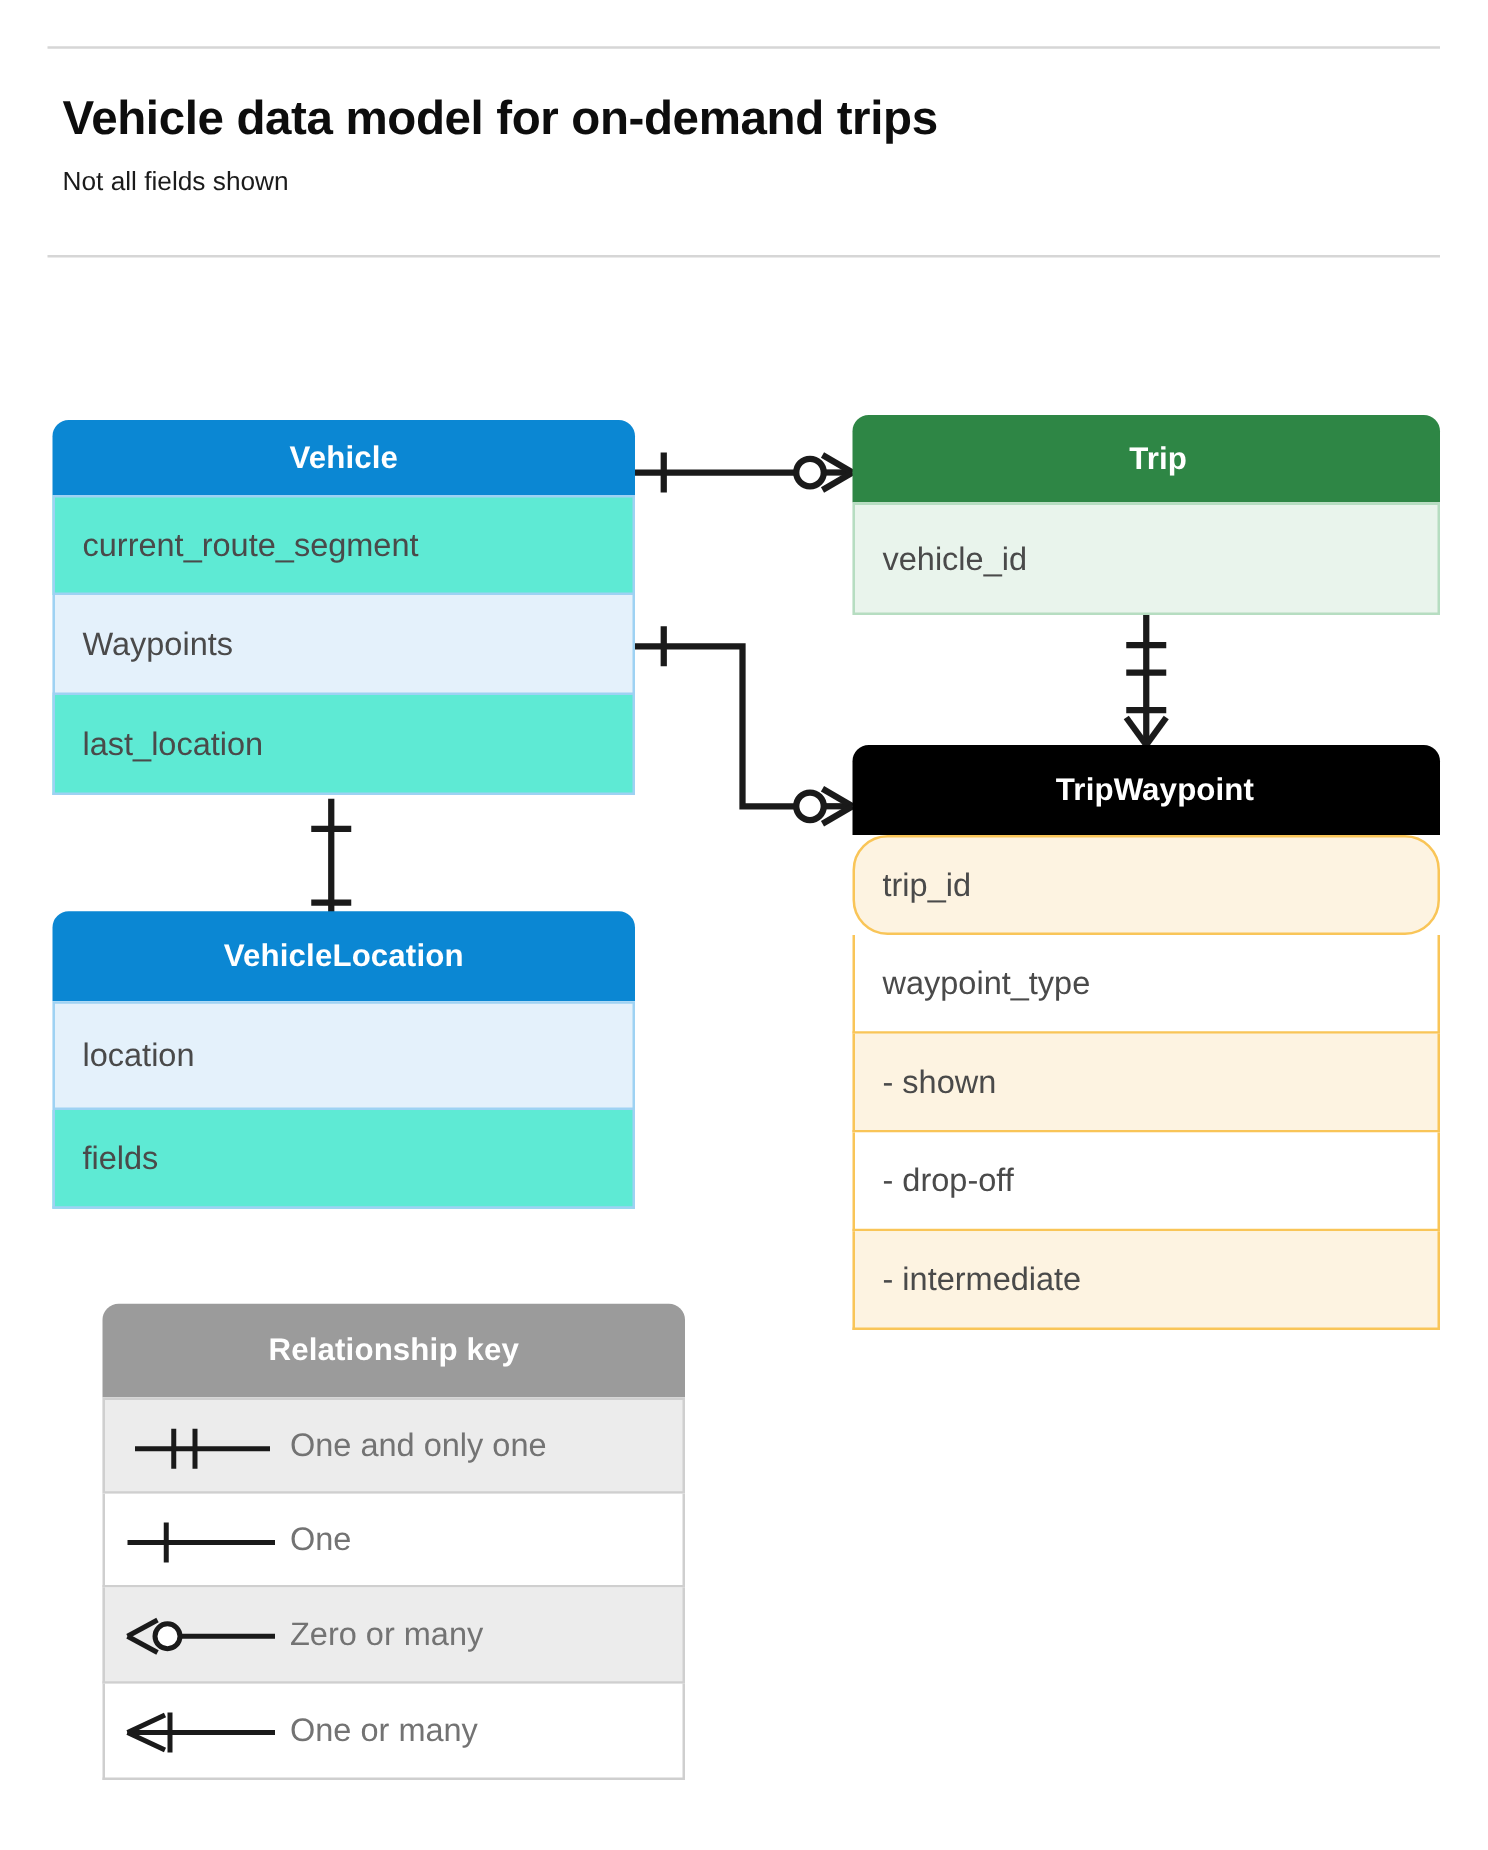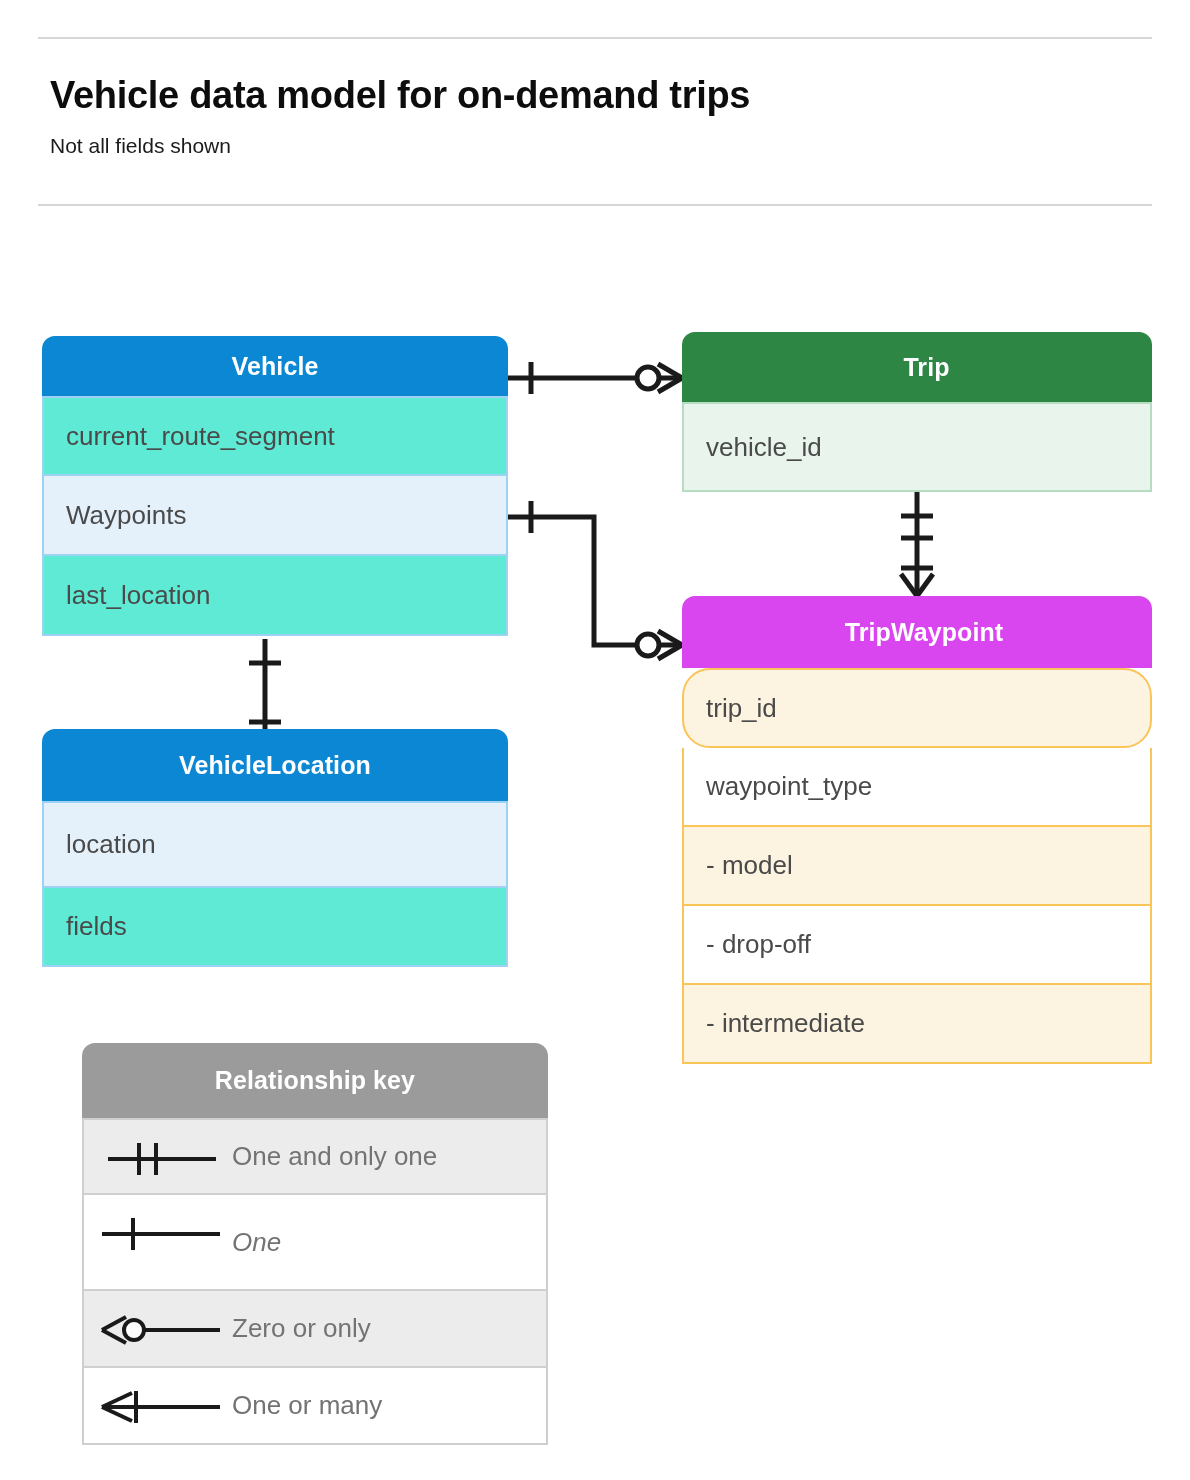--- a/index.html
+++ b/index.html
@@ -47,21 +47,21 @@
 
   
   .t-blue .entity-header{background:#0b87d3;}
   .t-blue .entity-field{border-color:#9ed2f3;background:#5eead4;}
   .t-blue .entity-field.alt{background:#e4f1fb;}
   
   .t-green .entity-header{background:#2e8645;padding-left:19px;}
   .t-green .entity-field{border-color:#b6ddc1;background:#ffffff;}
   .t-green .entity-field.alt{background:#e9f4ec;}
   
-  .t-orange .entity-header{background:#d946ef;padding-left:14px;}
+  .t-orange .entity-header{background:#000000;padding-left:14px;}
   .t-orange .entity-field{border-color:#f9c558;background:#ffffff;}
   .t-orange .entity-field.alt{background:#fdf3e1;}
   
   .t-gray .entity-header{background:#9b9b9b;}
   .t-gray .legend-row{
     box-sizing:border-box;width:100%;
     display:flex;align-items:center;
     border-style:solid;border-width:0 2px 2px 2px;border-color:#cfcfcf;
     background:#ffffff;
   }
@@ -131,21 +131,21 @@
 
   <div class="entity t-green" style="left:682px;top:332px;width:470px;">
     <div class="entity-header" style="height:70px;">Trip</div>
     <div class="entity-field alt first" style="height:90px;">vehicle_id</div>
   </div>
 
   <div class="entity t-orange" style="left:682px;top:596px;width:470px;">
     <div class="entity-header" style="height:72px;">TripWaypoint</div>
     <div class="entity-field alt first" style="height:80px;border-radius:28px;">trip_id</div>
     <div class="entity-field" style="height:79px;">waypoint_type</div>
-    <div class="entity-field alt" style="height:79px;">-  model</div>
+    <div class="entity-field alt" style="height:79px;">-  shown</div>
     <div class="entity-field" style="height:79px;">-  drop-off</div>
     <div class="entity-field alt" style="height:79px;">-  intermediate</div>
   </div>
 
   <div class="entity t-blue" style="left:42px;top:729px;width:466px;">
     <div class="entity-header" style="height:72px;">VehicleLocation</div>
     <div class="entity-field alt first" style="height:87px;">location</div>
     <div class="entity-field" style="height:79px;">fields</div>
   </div>
 
@@ -158,21 +158,21 @@
           <g stroke="#1a1a1a" stroke-width="4" fill="none">
             <line x1="24" y1="39" x2="132" y2="39"></line>
             <line x1="55" y1="23" x2="55" y2="55"></line>
             <line x1="72" y1="23" x2="72" y2="55"></line>
           </g>
         </svg>
       </div>
       <div class="legend-label">One and only one</div>
     </div>
 
-    <div class="legend-row" style="height:96px;font-style:italic;">
+    <div class="legend-row" style="height:75px;">
       <div class="legend-symbol">
         <svg width="148" height="77" viewBox="0 0 148 77">
           <g stroke="#1a1a1a" stroke-width="4" fill="none">
             <line x1="18" y1="39" x2="136" y2="39"></line>
             <line x1="49" y1="23" x2="49" y2="55"></line>
           </g>
         </svg>
       </div>
       <div class="legend-label">One</div>
     </div>
@@ -181,21 +181,21 @@
       <div class="legend-symbol">
         <svg width="148" height="77" viewBox="0 0 148 77">
           <g stroke="#1a1a1a" stroke-width="4" fill="none">
             <line x1="50" y1="39" x2="136" y2="39"></line>
             <line x1="18" y1="39" x2="42" y2="26"></line>
             <line x1="18" y1="39" x2="42" y2="52"></line>
             <circle cx="50" cy="39" r="10" fill="#ffffff"></circle>
           </g>
         </svg>
       </div>
-      <div class="legend-label">Zero or only</div>
+      <div class="legend-label">Zero or many</div>
     </div>
 
     <div class="legend-row" style="height:77px;">
       <div class="legend-symbol">
         <svg width="148" height="77" viewBox="0 0 148 77">
           <g stroke="#1a1a1a" stroke-width="4" fill="none">
             <line x1="18" y1="39" x2="136" y2="39"></line>
             <line x1="18" y1="39" x2="48" y2="25"></line>
             <line x1="18" y1="39" x2="48" y2="53"></line>
             <line x1="52" y1="23" x2="52" y2="55"></line>

